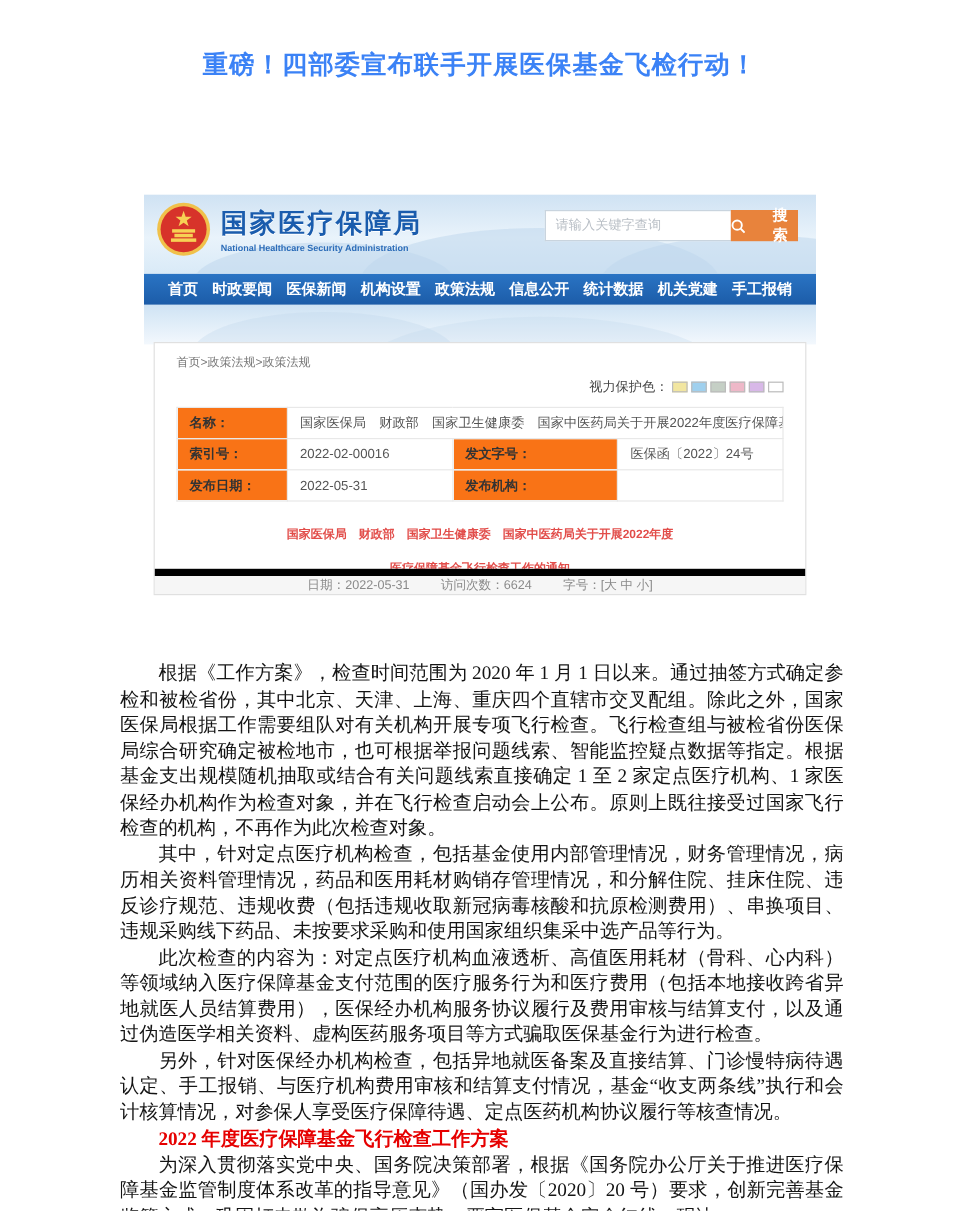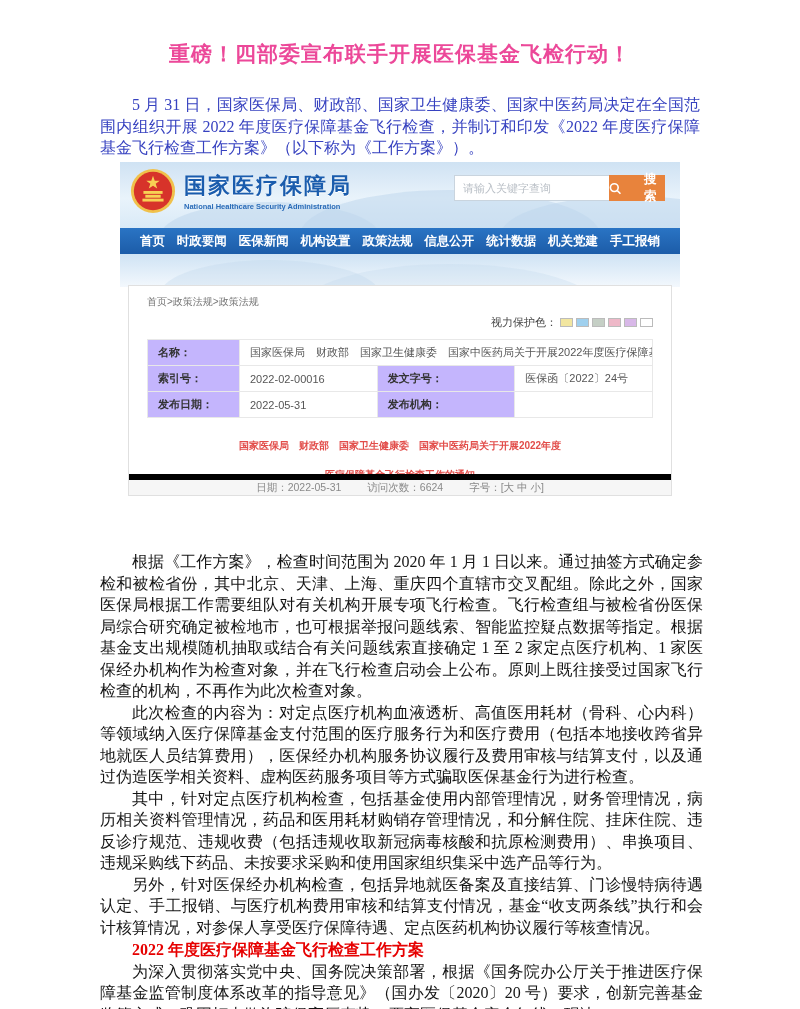--- a/index.html
+++ b/index.html
@@ -3,21 +3,21 @@
 <meta charset="utf-8">
 <style>
   * { margin:0; padding:0; box-sizing:border-box; }
   html,body { background:#ffffff; }
   body {
     width:800px; height:1009px; overflow:hidden; position:relative;
     font-family:"Liberation Serif","DejaVu Serif",serif;
   }
   .article { width:800px; }
   .main-title {
-    margin-top:40px; text-align:center; color:#ec4899; font-weight:bold;
+    margin-top:40px; text-align:center; color:#3b82f6; font-weight:bold;
     font-size:21px; letter-spacing:1px;
   }
   .intro-para {
     margin:26px 100px 0 100px; color:#3742c0; font-size:16px;
     line-height:21.5px; text-align:justify; text-indent:2em;
   }
 
   
   .site-shot {
     position:absolute; left:120px; top:162px; width:560px; height:336px;
@@ -74,21 +74,21 @@
     width:13px; height:9px; border:1px solid #bbb; margin-left:3px;
     display:inline-block; cursor:pointer;
   }
   table.doc-table {
     width:506px; margin:9px auto 0 auto; border-collapse:collapse; table-layout:fixed;
   }
   .doc-table td {
     border:1px solid #e8e8e8; height:26px; font-size:11px; color:#555;
     padding:0 10px; overflow:hidden; white-space:nowrap;
   }
-  .doc-table td.lbl { background:#c4b5fd; color:#333; font-weight:bold; width:92px; }
+  .doc-table td.lbl { background:#f97316; color:#333; font-weight:bold; width:92px; }
   .notice-title {
     margin-top:13px; text-align:center; color:#e24d4a; font-weight:bold;
     font-size:10px; line-height:29px; padding:0 24px;
   }
   .meta-bar {
     position:absolute; left:0; right:0; bottom:0; height:21px;
     background:#f6f6f6; border-top:6px solid #000000;
     display:flex; align-items:center; justify-content:center;
     font-size:10.5px; color:#8a8a8a; gap:26px;
   }
@@ -104,21 +104,20 @@
     color:#e60000; font-weight:bold; font-size:16px; text-indent:0; margin-top:1px;
   }
 </style>
 </head>
 <body>
 
 <div class="article">
 
   <h1 class="main-title">重磅！四部委宣布联手开展医保基金飞检行动！</h1>
 
-  <p class="intro-para">5 月 31 日，国家医保局、财政部、国家卫生健康委、国家中医药局决定在全国范围内组织开展 2022 年度医疗保障基金飞行检查，并制订和印发《2022 年度医疗保障基金飞行检查工作方案》（以下称为《工作方案》）。</p>
 
   <div class="site-shot">
 
     <div class="site-header">
       <div class="mountain m1"></div>
       <div class="mountain m2"></div>
       <div class="mountain m3"></div>
       <div class="logo-row">
         <svg class="emblem" viewBox="0 0 48 48">
           <circle cx="24" cy="24" r="23" fill="#f0c14b"></circle>
@@ -204,20 +203,20 @@
       <div class="meta-bar">
         <span>日期：2022-05-31</span>
         <span>访问次数：6624</span>
         <span class="sizer">字号：[大 中 小]</span>
       </div>
     </div>
   </div>
 
   <div class="body-text">
     <p>根据《工作方案》，检查时间范围为 2020 年 1 月 1 日以来。通过抽签方式确定参检和被检省份，其中北京、天津、上海、重庆四个直辖市交叉配组。除此之外，国家医保局根据工作需要组队对有关机构开展专项飞行检查。飞行检查组与被检省份医保局综合研究确定被检地市，也可根据举报问题线索、智能监控疑点数据等指定。根据基金支出规模随机抽取或结合有关问题线索直接确定 1 至 2 家定点医疗机构、1 家医保经办机构作为检查对象，并在飞行检查启动会上公布。原则上既往接受过国家飞行检查的机构，不再作为此次检查对象。</p>
+    <p>其中，针对定点医疗机构检查，包括基金使用内部管理情况，财务管理情况，病历相关资料管理情况，药品和医用耗材购销存管理情况，和分解住院、挂床住院、违反诊疗规范、违规收费（包括违规收取新冠病毒核酸和抗原检测费用）、串换项目、违规采购线下药品、未按要求采购和使用国家组织集采中选产品等行为。</p>
     <p>此次检查的内容为：对定点医疗机构血液透析、高值医用耗材（骨科、心内科）等领域纳入医疗保障基金支付范围的医疗服务行为和医疗费用（包括本地接收跨省异地就医人员结算费用），医保经办机构服务协议履行及费用审核与结算支付，以及通过伪造医学相关资料、虚构医药服务项目等方式骗取医保基金行为进行检查。</p>
-    <p>其中，针对定点医疗机构检查，包括基金使用内部管理情况，财务管理情况，病历相关资料管理情况，药品和医用耗材购销存管理情况，和分解住院、挂床住院、违反诊疗规范、违规收费（包括违规收取新冠病毒核酸和抗原检测费用）、串换项目、违规采购线下药品、未按要求采购和使用国家组织集采中选产品等行为。</p>
     <p>另外，针对医保经办机构检查，包括异地就医备案及直接结算、门诊慢特病待遇认定、手工报销、与医疗机构费用审核和结算支付情况，基金“收支两条线”执行和会计核算情况，对参保人享受医疗保障待遇、定点医药机构协议履行等核查情况。</p>
     <p class="section-heading">2022 年度医疗保障基金飞行检查工作方案</p>
     <p>为深入贯彻落实党中央、国务院决策部署，根据《国务院办公厅关于推进医疗保障基金监管制度体系改革的指导意见》（国办发〔2020〕20 号）要求，创新完善基金监管方式，巩固打击欺诈骗保高压态势，严守医保基金安全红线，现决</p>
   </div>
 
 </div>
 
 </body></html>

